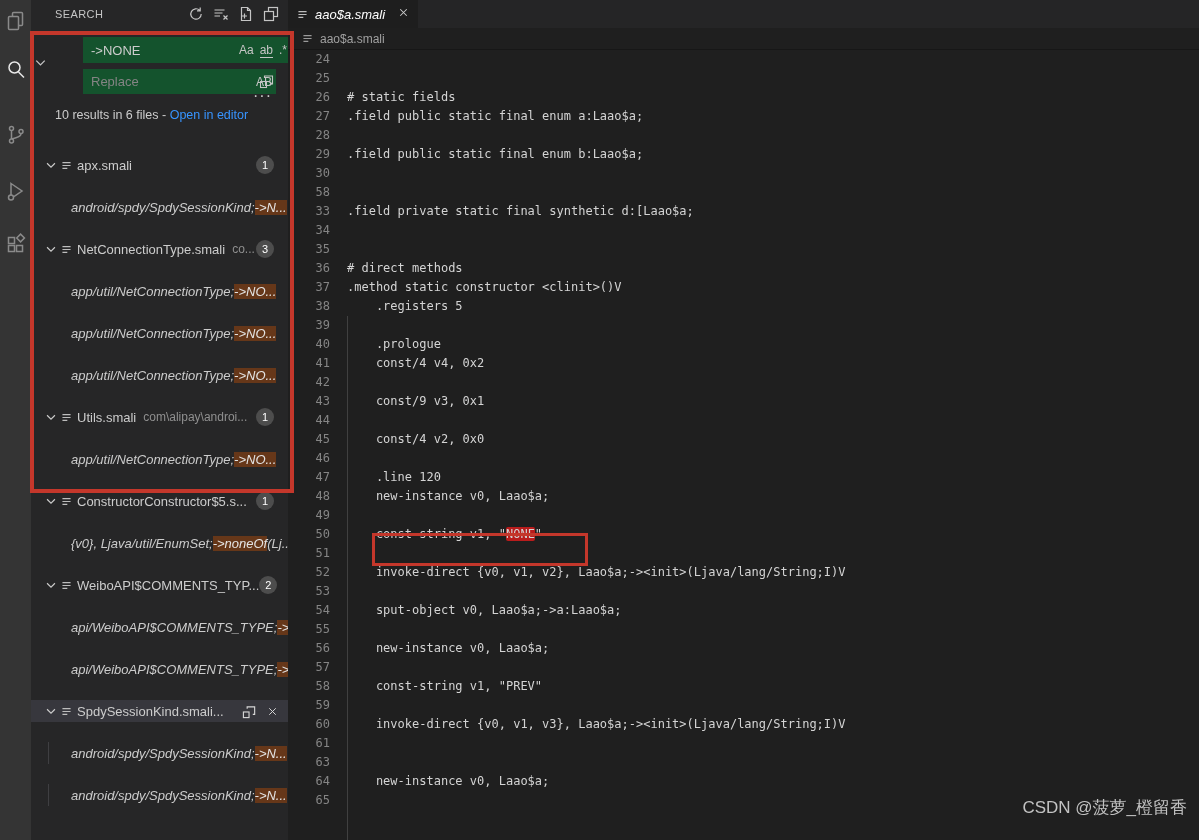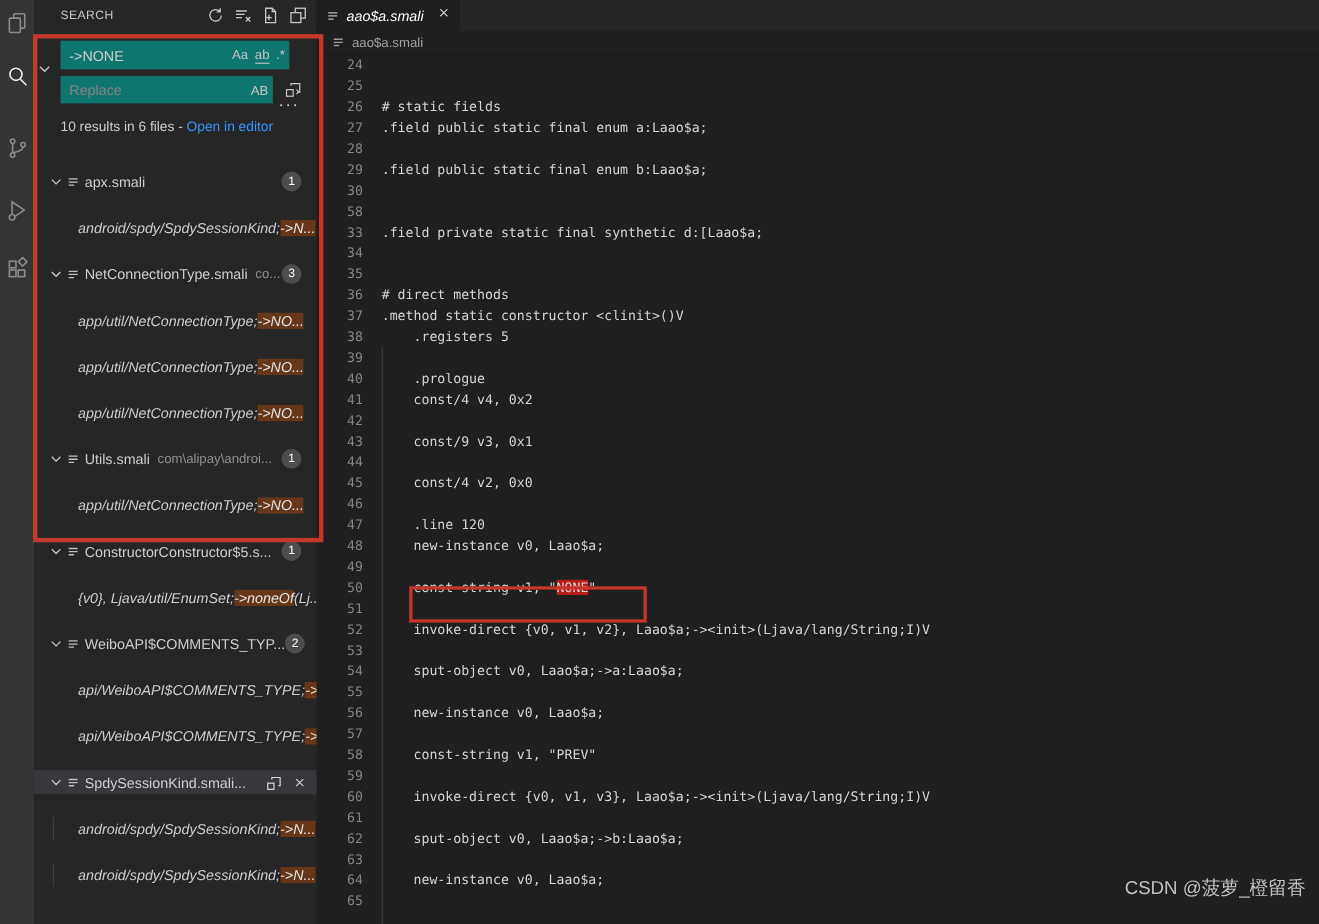--- a/index.html
+++ b/index.html
@@ -17,21 +17,21 @@
   #sidebar { position:absolute; left:31px; top:0; width:257px; height:840px; background:#262627; overflow:hidden; }
   #sidebar-header { position:absolute; left:0; top:0; right:0; height:28px; display:flex; align-items:center; }
   #sidebar-title { margin-left:24px; font-size:11px; letter-spacing:.4px; color:#c5c5c5; }
   #header-actions { margin-left:auto; margin-right:8px; display:flex; gap:7px; }
   .hbtn { width:18px; height:18px; display:flex; align-items:center; justify-content:center; cursor:pointer; }
   .hbtn svg { stroke:#c5c5c5; fill:none; stroke-width:1.2; }
 
   #toggle-replace { position:absolute; left:2px; top:55px; width:16px; height:16px; cursor:pointer; }
   #toggle-replace svg { stroke:#c5c5c5; fill:none; stroke-width:1.4; }
 
-  .inputbox { position:absolute; background:#0f766e; display:flex; align-items:center; }
+  .inputbox { position:absolute; background:#14532d; display:flex; align-items:center;margin-left:28px; }
   #searchbox { left:24px; top:37px; width:208px; height:26px; }
   #replacebox { left:24px; top:69px; width:193px; height:25px; }
   .inputbox input { flex:1; min-width:0; background:transparent; border:none; outline:none;
     color:#cccccc; font-size:13px; padding-left:8px; font-family:"Liberation Sans",sans-serif; }
   .inputbox input::placeholder { color:#848484; }
   .itoggle { flex:none; color:#c5c5c5; font-size:12px; margin:0 4px 0 2px; cursor:pointer; }
   .itoggle.ww { border-bottom:1px solid #c5c5c5; }
   #replace-all-btn { position:absolute; left:226px; top:71px; width:20px; height:20px;
     display:flex; align-items:center; justify-content:center; cursor:pointer; }
   #replace-all-btn svg { stroke:#c5c5c5; fill:none; stroke-width:1.1; }
@@ -495,24 +495,20 @@
           </div>
           <div class="eline">
             <span class="eln">60</span>
             <span class="elt">    invoke-direct {v0, v1, v3}, Laao$a;-&gt;&lt;init&gt;(Ljava/lang/String;I)V</span>
           </div>
           <div class="eline">
             <span class="eln">61</span>
             <span class="elt"></span>
           </div>
           <div class="eline">
-            <span class="eln">62</span>
-            <span class="elt">    sput-object v0, Laao$a;-&gt;b:Laao$a;</span>
-          </div>
-          <div class="eline">
             <span class="eln">63</span>
             <span class="elt"></span>
           </div>
           <div class="eline">
             <span class="eln">64</span>
             <span class="elt">    new-instance v0, Laao$a;</span>
           </div>
           <div class="eline">
             <span class="eln">65</span>
             <span class="elt"></span>

